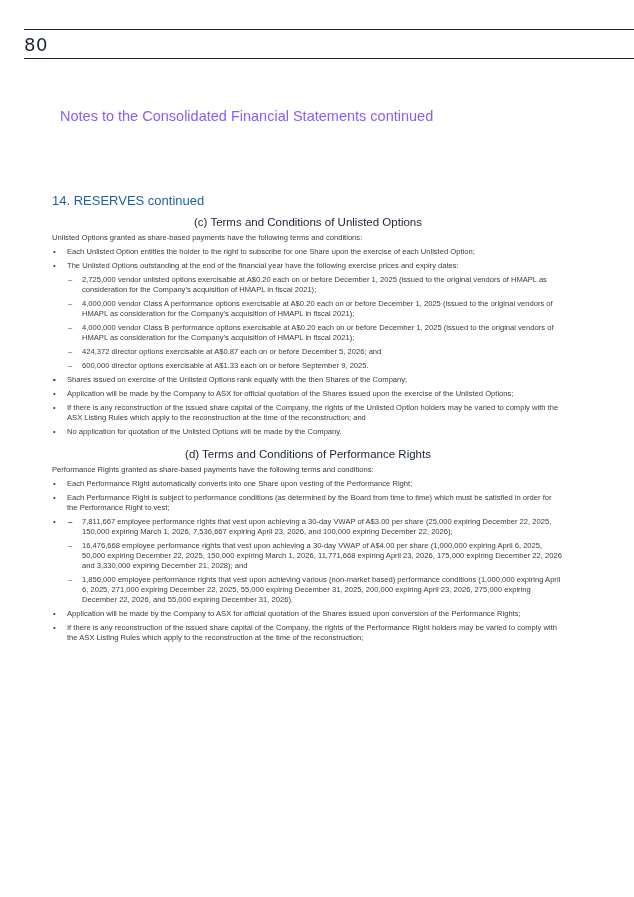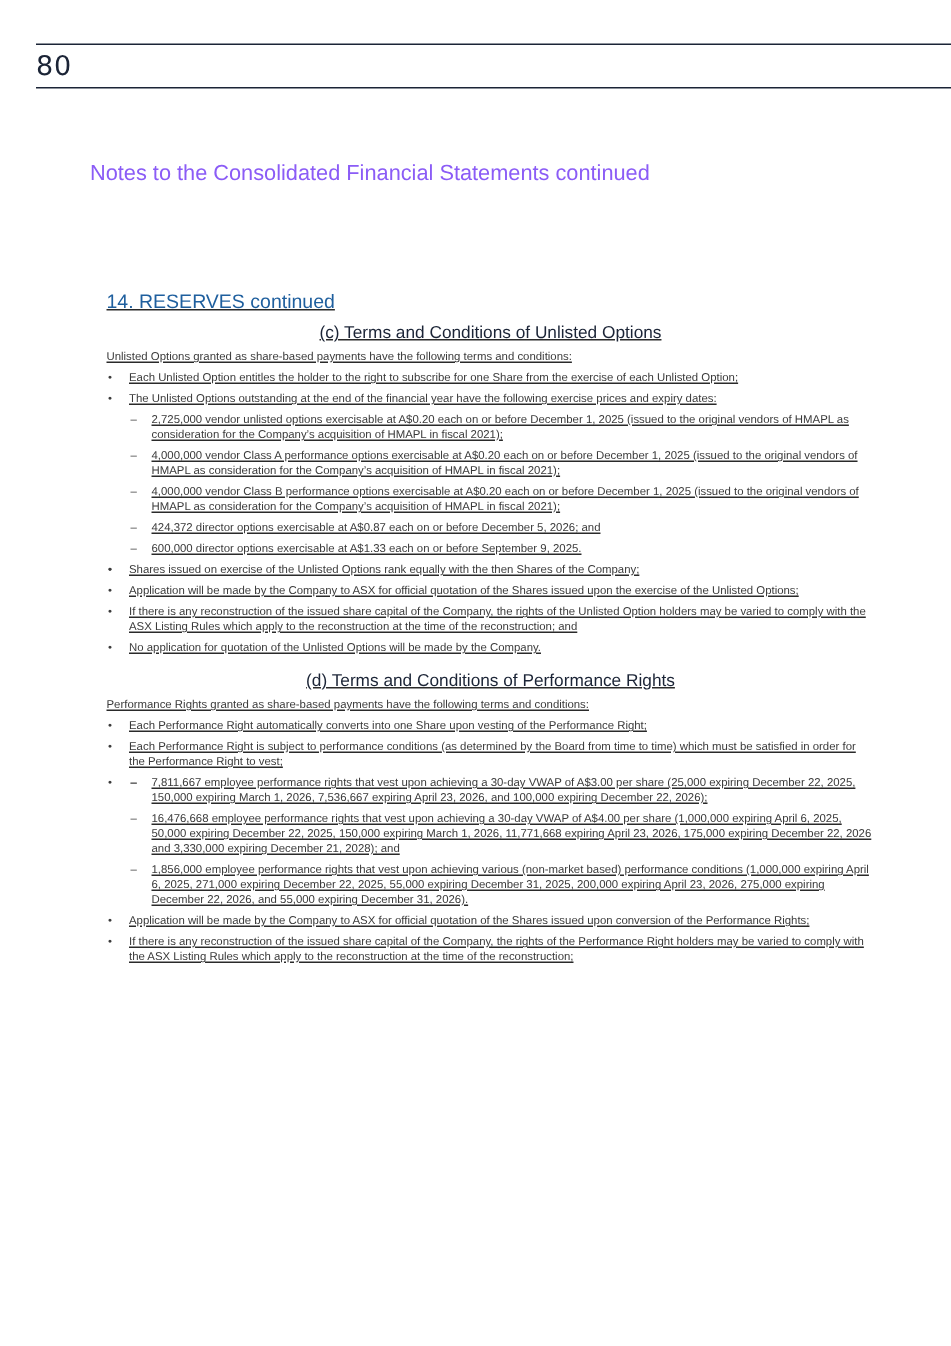--- a/index.html
+++ b/index.html
@@ -2,21 +2,21 @@
 <html><head>
 <meta charset="utf-8">
 <style>
   html, body { margin:0; padding:0; background:#ffffff; }
   body { width:634px; height:897px; position:relative; overflow:hidden; font-family:"Liberation Sans", sans-serif; color:#2a2a2a; }
   .rule { position:absolute; left:24px; right:0; height:1px; background:#1b2436; }
   .rule.top { top:29px; }
   .rule.bottom { top:58px; }
   .page-num { position:absolute; left:24px; top:34px; font-family:"DejaVu Sans", sans-serif; font-size:18px; color:#1b2436; letter-spacing:0.5px; font-weight:400; }
   .doc-title { position:absolute; left:60px; top:108px; font-size:14.5px; color:#8b5cf6; font-weight:400; }
-  .content { position:absolute; left:71px; top:193px; width:512px;text-decoration:underline; }
+  .content { position:absolute; left:52px; top:193px; width:512px; }
   .sec-title { font-size:13px; color:#1f5f9e; margin:0 0 6px 0; line-height:16px; }
   .sub-title { font-size:11.5px; color:#1b2436; margin:0 0 4px 0; line-height:14px;text-align:center; }
   .intro { font-size:7.6px; line-height:10px; margin:4px 0 4px 0; color:#3a3a3a; }
   ul.bul { list-style:none; margin:0; padding:0; }
   ul.bul > li { position:relative; padding-left:15px; font-size:7.6px; line-height:10px; margin-bottom:4px; color:#3a3a3a; }
   ul.bul > li > .b { position:absolute; left:1px; top:0; }
   ul.dash { list-style:none; margin:4px 0 0 0; padding:0; }
   ul.dash > li { position:relative; padding-left:15px; font-size:7.6px; line-height:10px; margin-bottom:4px; color:#3a3a3a; }
   ul.dash > li > .d { position:absolute; left:1px; top:0; }
   .sub-d { margin-top:10px; }
@@ -30,21 +30,21 @@
 
 <div class="doc-title">Notes to the Consolidated Financial Statements continued</div>
 
 <div class="content">
   <div class="sec-title">14.  RESERVES continued</div>
 
   <div>
     <div class="sub-title">(c)  Terms and Conditions of Unlisted Options</div>
     <p class="intro">Unlisted Options granted as share-based payments have the following terms and conditions:</p>
     <ul class="bul">
-      <li><span class="b">•</span><span>Each Unlisted Option entitles the holder to the right to subscribe for one Share from the exercise of each Unlisted Option;</span></li>
+      <li><span class="b">•</span><span>Each Unlisted Option entitles the holder to the right to subscribe for one Share upon the exercise of each Unlisted Option;</span></li>
       <li><span class="b">•</span><span>The Unlisted Options outstanding at the end of the financial year have the following exercise prices and expiry dates:</span>
         <ul class="dash">
           <li><span class="d">–</span><span>2,725,000 vendor unlisted options exercisable at A$0.20 each on or before December 1, 2025 (issued to the original vendors of HMAPL as consideration for the Company’s acquisition of HMAPL in fiscal 2021);</span></li>
           <li><span class="d">–</span><span>4,000,000 vendor Class A performance options exercisable at A$0.20 each on or before December 1, 2025 (issued to the original vendors of HMAPL as consideration for the Company’s acquisition of HMAPL in fiscal 2021);</span></li>
           <li><span class="d">–</span><span>4,000,000 vendor Class B performance options exercisable at A$0.20 each on or before December 1, 2025 (issued to the original vendors of HMAPL as consideration for the Company’s acquisition of HMAPL in fiscal 2021);</span></li>
           <li><span class="d">–</span><span>424,372 director options exercisable at A$0.87 each on or before December 5, 2026; and</span></li>
           <li><span class="d">–</span><span>600,000 director options exercisable at A$1.33 each on or before September 9, 2025.</span></li>
         </ul>
       </li>
       <li><span class="b">•</span></li>

